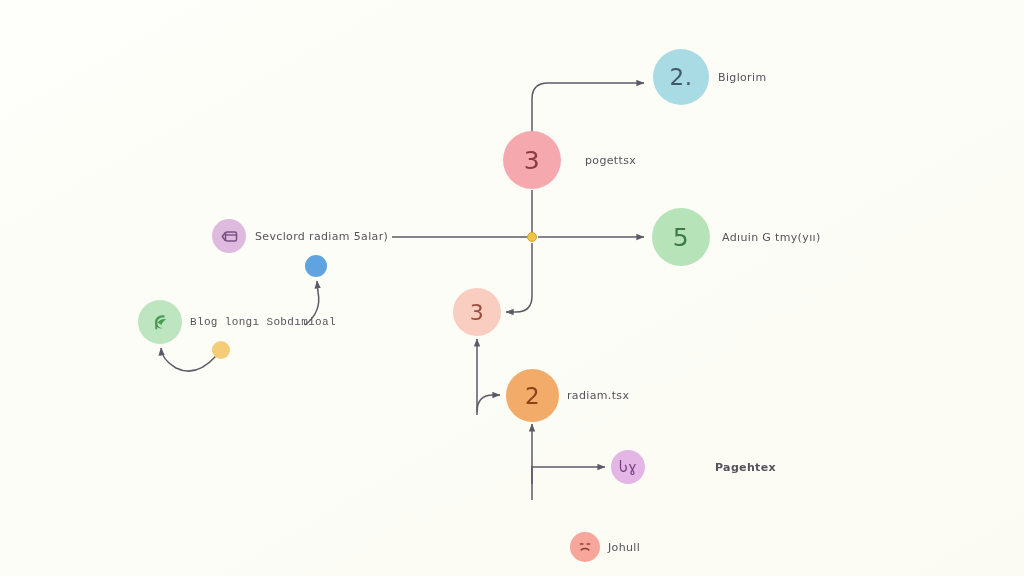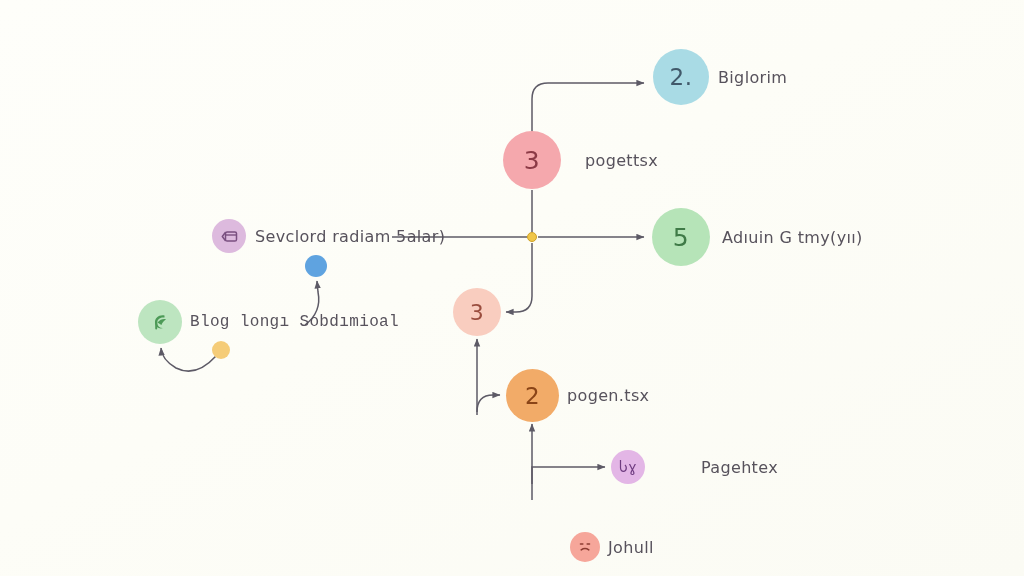--- a/index.html
+++ b/index.html
@@ -39,21 +39,21 @@
     align-items: center;
     justify-content: center;
     box-sizing: border-box;
     flex: 0 0 auto;
     font-weight: 400;
     letter-spacing: 0.5px;
   }
   .node-label {
     white-space: nowrap;
     color: #57525c;
-    font-size: 16px;
+    font-size: 11px;
     letter-spacing: 0.35px;
   }
   .dot {
     position: absolute;
     border-radius: 50%;
   }
   .icon-svg { display: block; }
 </style>
 </head>
 <body>
@@ -142,28 +142,28 @@
     <div class="bubble" style="width:48px;height:48px;background:#f9cdbf;color:#9a4d3e;font-size:22px;">
       <span>3</span>
     </div>
     <span class="node-label" style="margin-left:7px;"></span>
   </div>
 
   <div class="node" style="left:506px; top:369px;">
     <div class="bubble" style="width:53px;height:53px;background:#f2ab68;color:#8a4417;font-size:23px;">
       <span>2</span>
     </div>
-    <span class="node-label" style="margin-left:8px;">pogen.tsx</span>
+    <span class="node-label" style="margin-left:8px;">radiam.tsx</span>
   </div>
 
   <div class="node" style="left:611px; top:450px;gap:47px;">
     <div class="bubble" style="width:34px;height:34px;background:#e3b6e6;color:#6f3c80;font-size:14px;">
       <span>Ⴑɣ</span>
     </div>
-    <span class="node-label" style="margin-left:9px;">Pagehtex</span>
+    <span class="node-label" style="margin-left:23px;font-weight:bold;">Pagehtex</span>
   </div>
 
   <div class="node" style="left:570px; top:532px;">
     <div class="bubble" style="width:30px;height:30px;background:#f6a69a;">
       <span>
         <svg class="icon-svg" width="18" height="18" viewBox="0 0 18 18" aria-hidden="true">
           <path d="M4.5,6 L6.8,6 M11.2,6 L13.5,6" stroke="#8d3c32" stroke-width="1.6" stroke-linecap="round"></path>
           <path d="M5.2,11.8 Q9,9.2 12.8,11.8" fill="none" stroke="#8d3c32" stroke-width="1.6" stroke-linecap="round"></path>
         </svg>
       </span>

